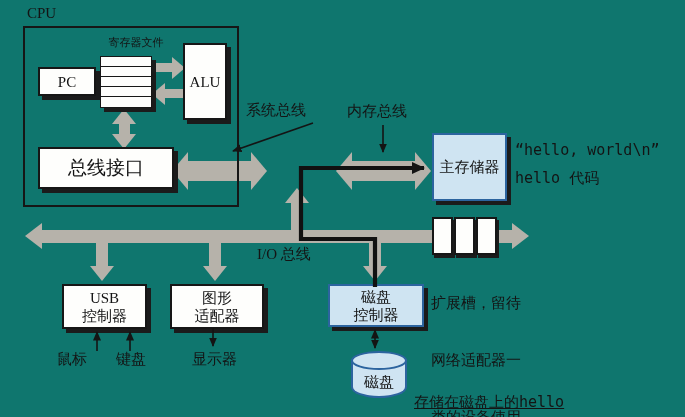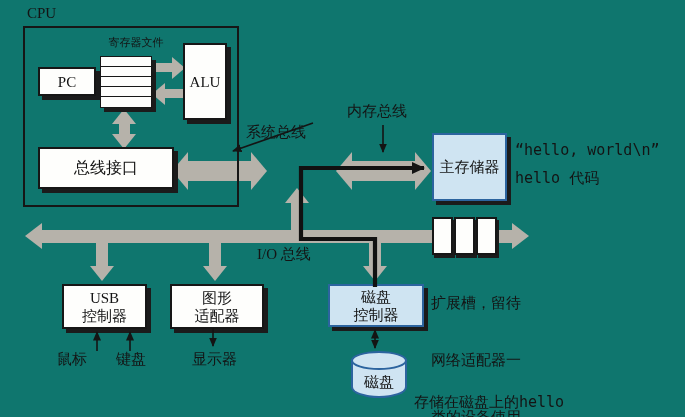--- a/index.html
+++ b/index.html
@@ -104,25 +104,25 @@
   </div>
 
   <div class="box" style="left:38px;top:67px;width:54px;height:25px;">
     <span>PC</span>
   </div>
 
   <div class="box" style="left:183px;top:43px;width:40px;height:73px;">
     <span>ALU</span>
   </div>
 
-  <div class="box" style="left:38px;top:147px;width:132px;height:38px;font-size:16px;">
+  <div class="box" style="left:38px;top:147px;width:132px;height:38px;font-size:19px;">
     <span>总线接口</span>
   </div>
 
-  <div class="lbl" style="left:246px;top:101px;margin-top:22px;">系统总线</div>
+  <div class="lbl" style="left:246px;top:101px;">系统总线</div>
   <div class="lbl" style="left:347px;top:102px;">内存总线</div>
 
 
   <div class="box blue" style="left:432px;top:133px;width:71px;height:64px;font-size:15px;text-align:right;">
     <span>主存储器</span>
   </div>
 
   <div class="lbl mono" style="left:515px;top:141px;font-size:15px;">“hello, world\n”</div>
   <div class="lbl mono" style="left:515px;top:169px;font-size:15px;">hello 代码</div>
 
@@ -155,21 +155,21 @@
   <div class="lbl" style="left:116px;top:350px;">键盘</div>
   <div class="lbl" style="left:192px;top:350px;">显示器</div>
 
   <div class="cyl">
     <div class="body"></div>
     <div class="top"></div>
     <div class="cap">磁盘</div>
   </div>
 
   <div class="lbl" style="left:414px;top:352px;line-height:20px;">
-    <div class="mono" style="font-size:15px;">存储在磁盘上的hello</div>
+    <div class="mono" style="font-size:15px;text-decoration:underline;">存储在磁盘上的hello</div>
     
   </div>
 
   <svg class="overlay" width="685" height="417" viewBox="0 0 685 417">
     <defs>
       <marker id="mk" markerUnits="userSpaceOnUse" markerWidth="10" markerHeight="8" refX="8.5" refY="4" orient="auto">
         <path d="M0,0 L9.5,4 L0,8 Z" fill="#141414"></path>
       </marker>
       <marker id="mkb" markerUnits="userSpaceOnUse" markerWidth="14" markerHeight="12" refX="12" refY="6" orient="auto">
         <path d="M0,0 L13,6 L0,12 Z" fill="#141414"></path>

